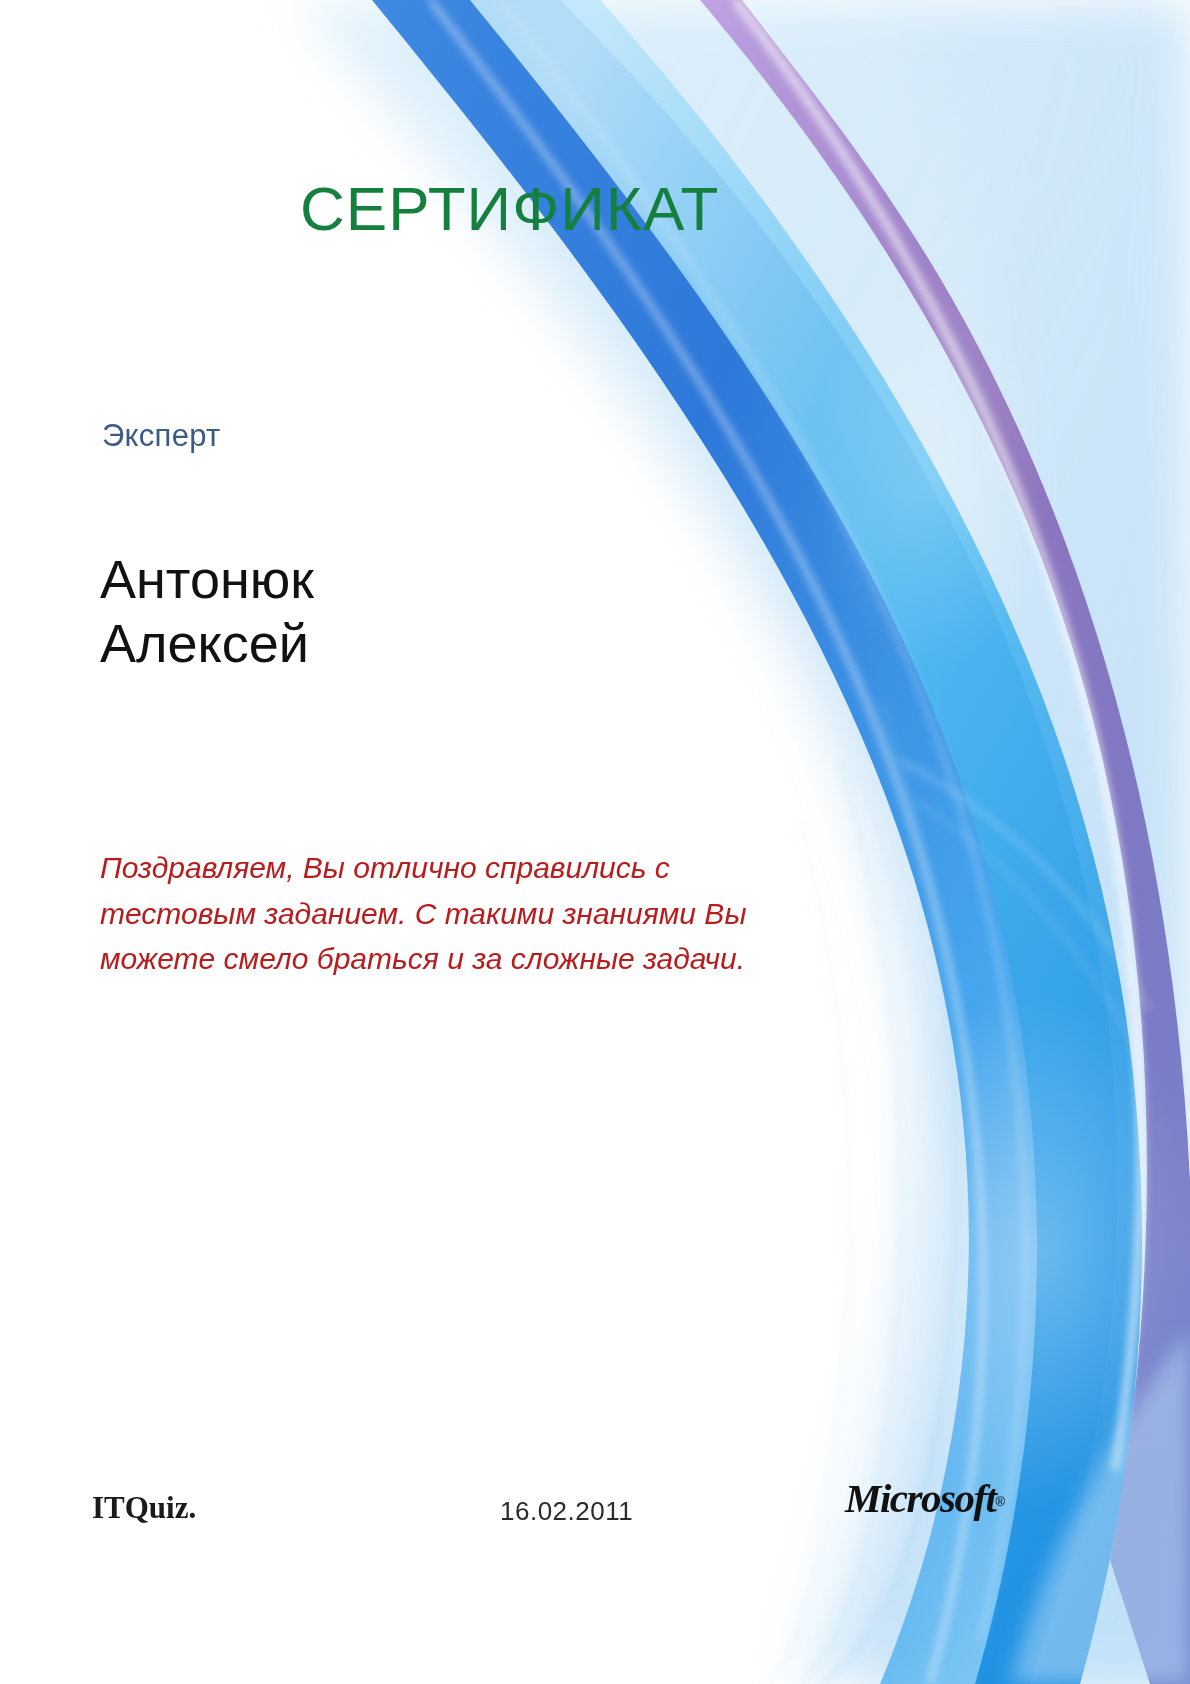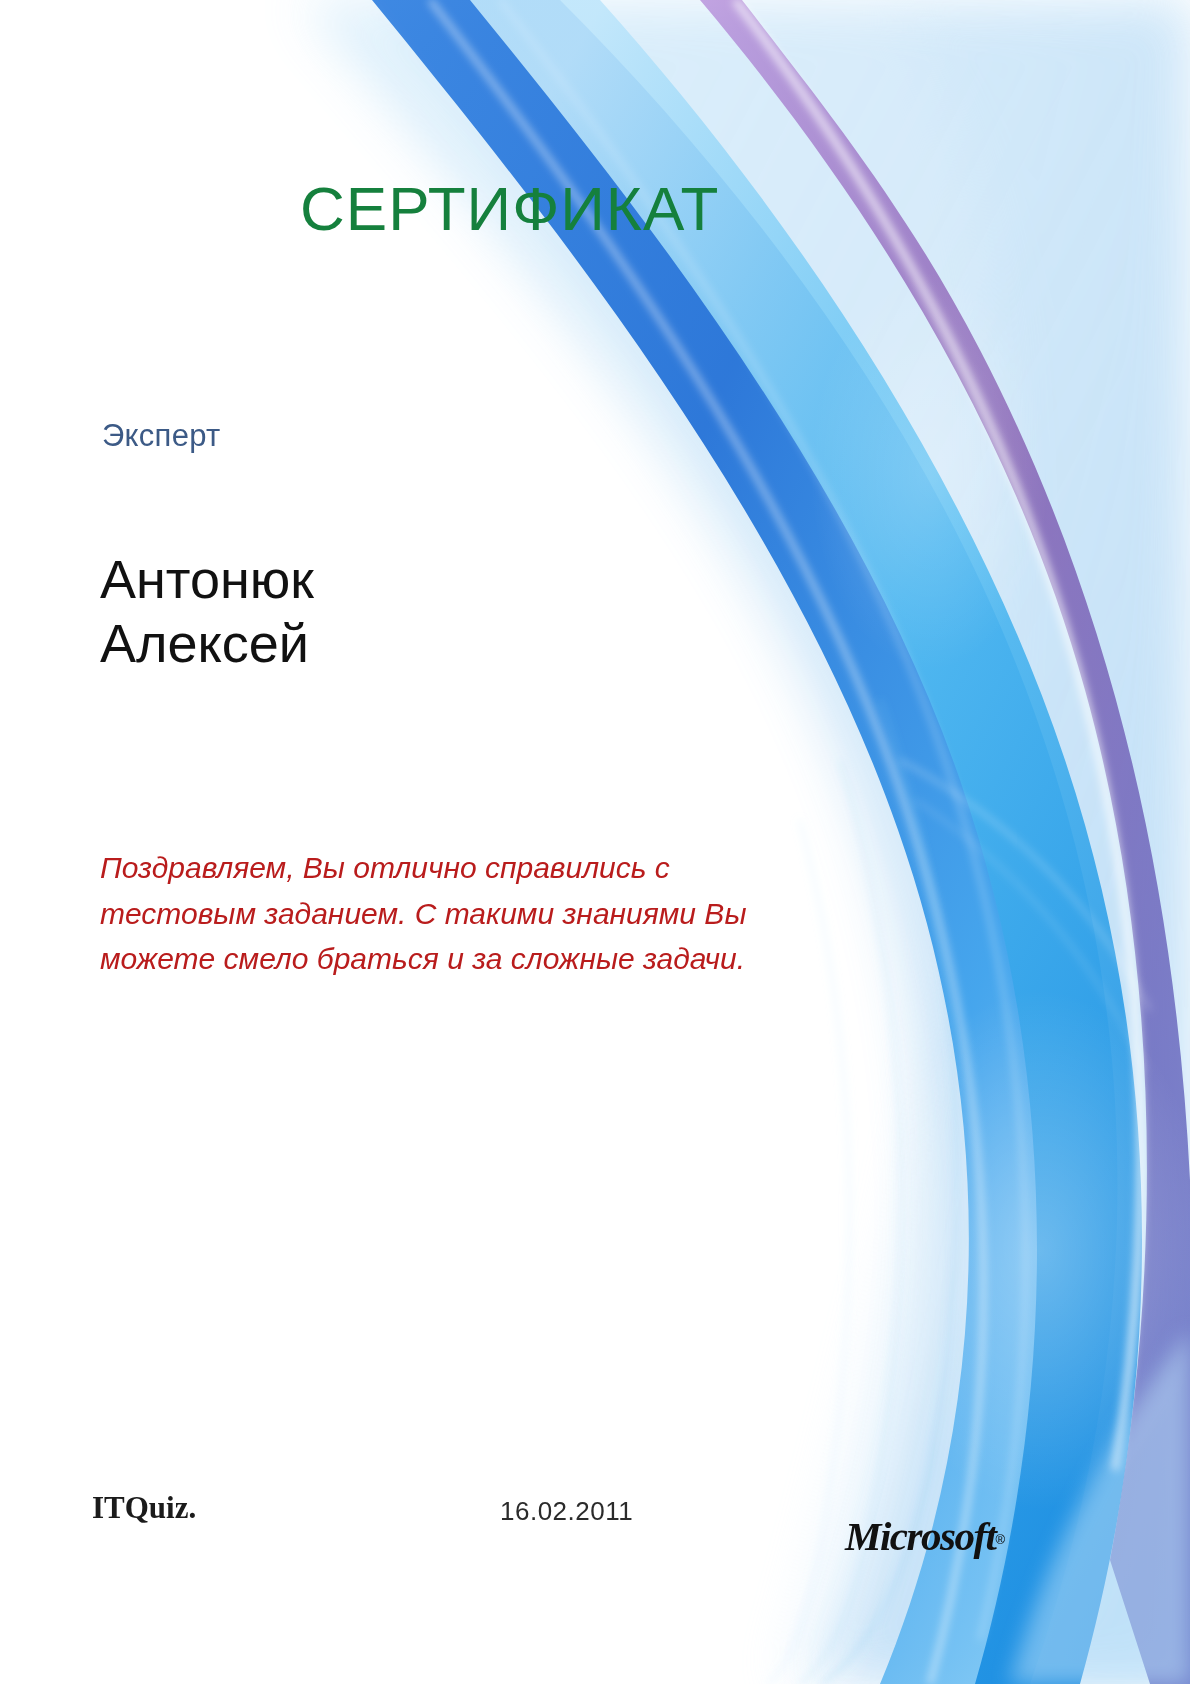--- a/index.html
+++ b/index.html
@@ -94,21 +94,20 @@
     font-size: 26px;
     color: #2b2b2b;
     letter-spacing: 0.5px;
   }
   .footer-ms {
     position: absolute;
     left: 845px;
     top: 1478px;
     width: 200px;
     height: 48px;
-    margin-top: 38px;
   }
   .footer-ms .ms-word {
     font-family: "Liberation Serif", serif;
     font-style: italic;
     font-weight: bold;
     font-size: 41px;
     color: #111111;
     letter-spacing: -1.5px;
     line-height: 1;
     display: inline-block;

